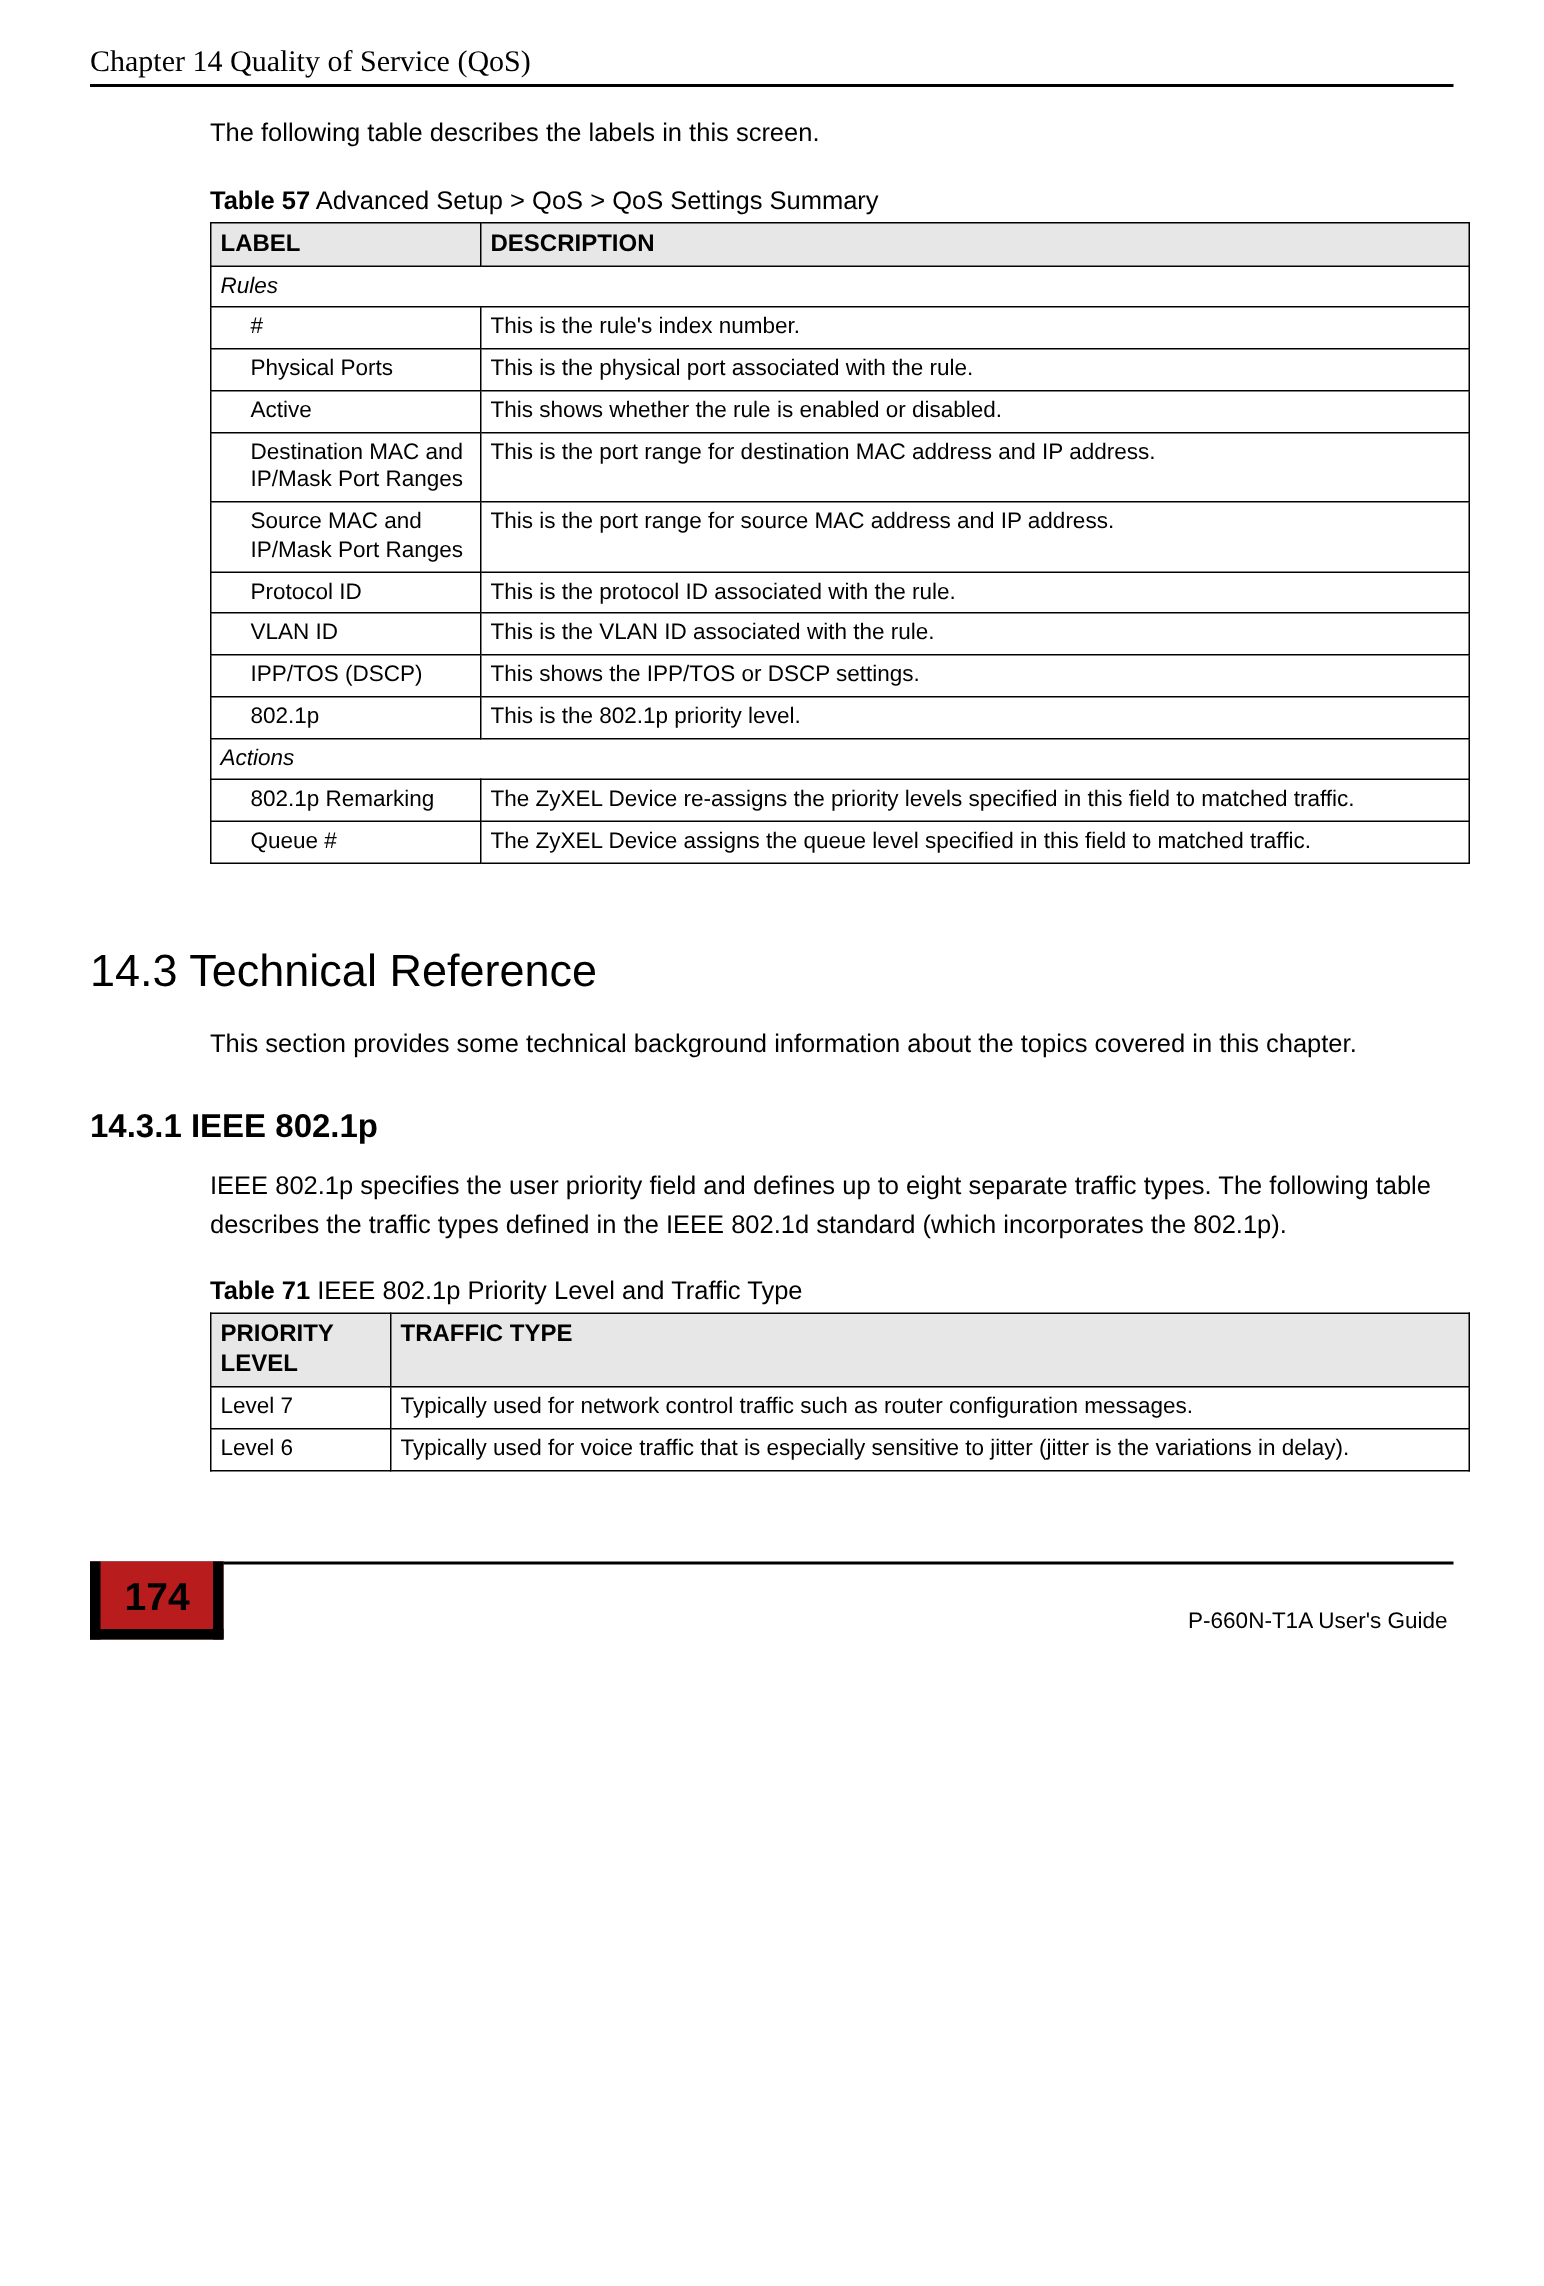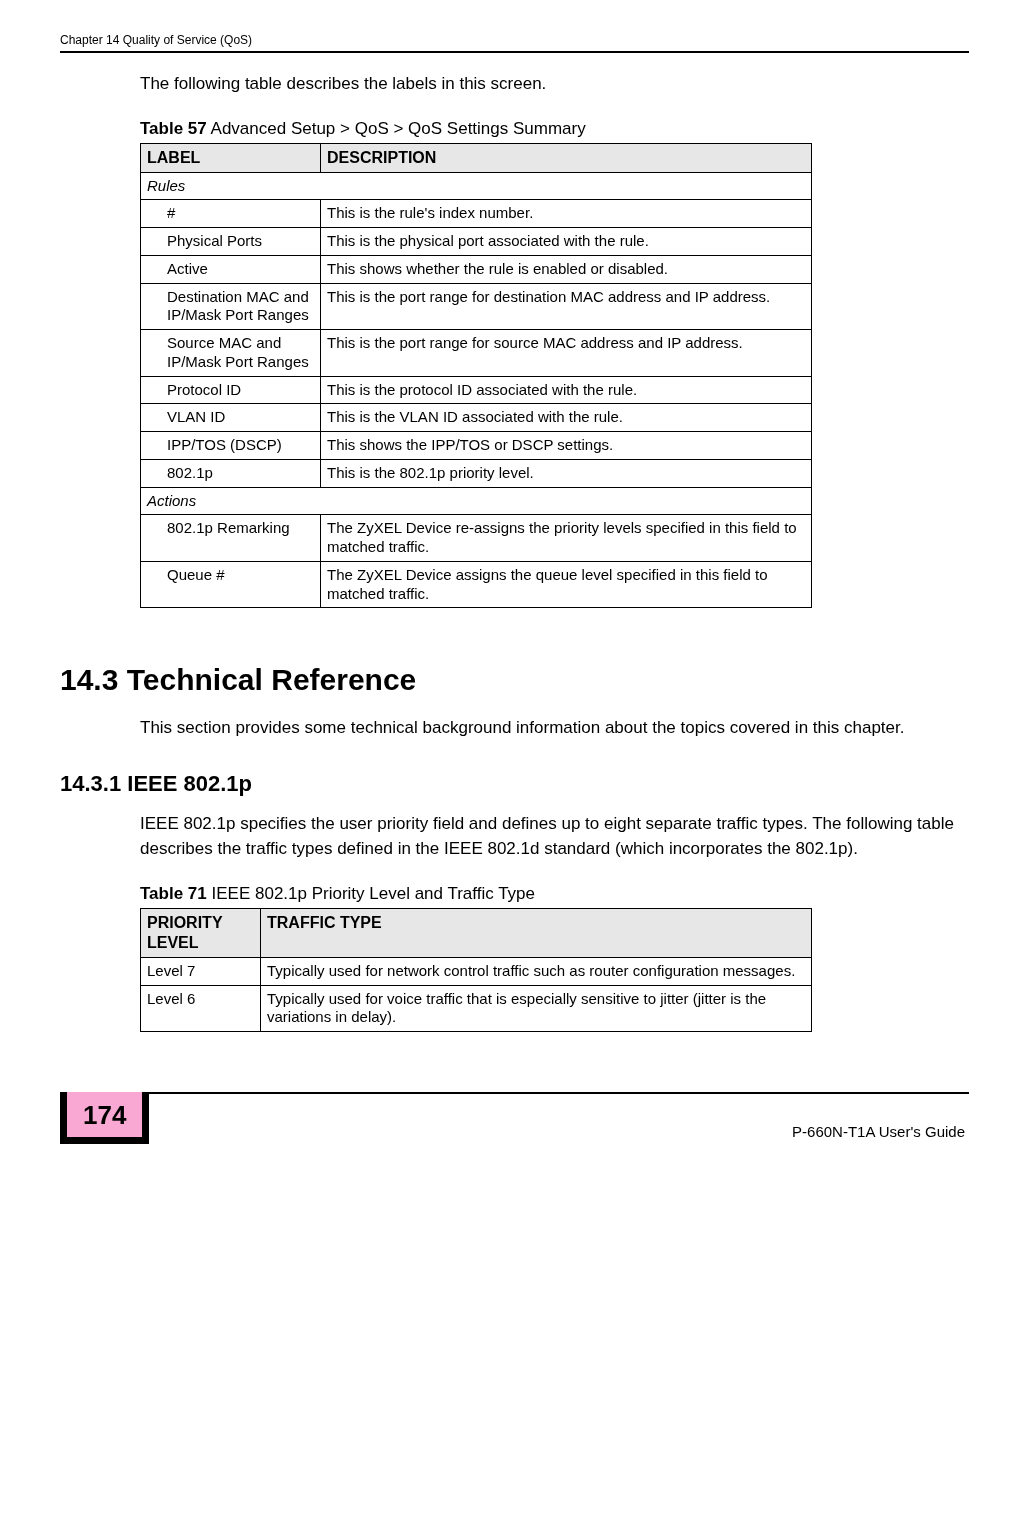--- a/index.html
+++ b/index.html
@@ -13,22 +13,22 @@
   .page {
     padding: 30px 60px 30px 60px;
     box-sizing: border-box;
   }
   .header-line {
     border-bottom: 2px solid #000;
     padding-bottom: 3px;
     margin-bottom: 18px;
   }
   .chapter-title {
-    font-family: Liberation Sans, sans-serif;
-    font-size: 12px;
+    font-family: Liberation Serif, serif;
+    font-size: 20px;
   }
   .body-text {
     font-family: Verdana, sans-serif;
     font-size: 17px;
     margin-left: 80px;
     margin-right: 10px;
     line-height: 1.5;
     margin-top: 10px;
     margin-bottom: 10px;
   }
@@ -36,21 +36,21 @@
     font-family: Arial, Helvetica, sans-serif;
     font-size: 17px;
     margin-left: 80px;
     margin-top: 22px;
     margin-bottom: 4px;
   }
   .table-caption b { font-weight:bold; }
   table.doc-table {
     margin-left: 80px;
     border-collapse: collapse;
-    width: 672px;
+    width: 840px;
     font-family: Verdana, sans-serif;
     font-size: 15px;
   }
   table.doc-table th, table.doc-table td {
     border: 1.5px solid #000;
     padding: 4px 6px;
     vertical-align: top;
     text-align: left;
     line-height: 1.25;
   }
@@ -58,21 +58,21 @@
     background: #e7e7e7;
     font-family: Arial, Helvetica, sans-serif;
     font-weight: bold;
     font-size: 16px;
   }
   .sub-indent { padding-left: 26px !important; }
   .section-span { font-style: italic; }
   h2.section {
     font-family: Arial, Helvetica, sans-serif;
     font-size: 30px;
-    font-weight: bold;
+    font-weight: normal;
     margin-left: 0px;
     margin-top: 55px;
     margin-bottom: 18px;
   }
   h3.subsection {
     font-family: Arial, Helvetica, sans-serif;
     font-size: 22px;
     font-weight: bold;
     margin-left: 0px;
     margin-top: 30px;
@@ -87,21 +87,21 @@
   }
   .page-num-box {
     border: 7px solid #000;
     border-top: none;
     font-family: Arial, sans-serif;
     font-size: 26px;
     font-weight: bold;
     padding: 8px 16px 6px 16px;
     margin-top: -2px;
     display: inline-block;
-    background: #f9a8d4;
+    background: #b91c1c;
   }
   .footer-right {
     font-family: Arial, sans-serif;
     font-size: 15px;
     padding: 10px 4px 4px 4px;
   }
 </style>
 </head>
 <body>
 

